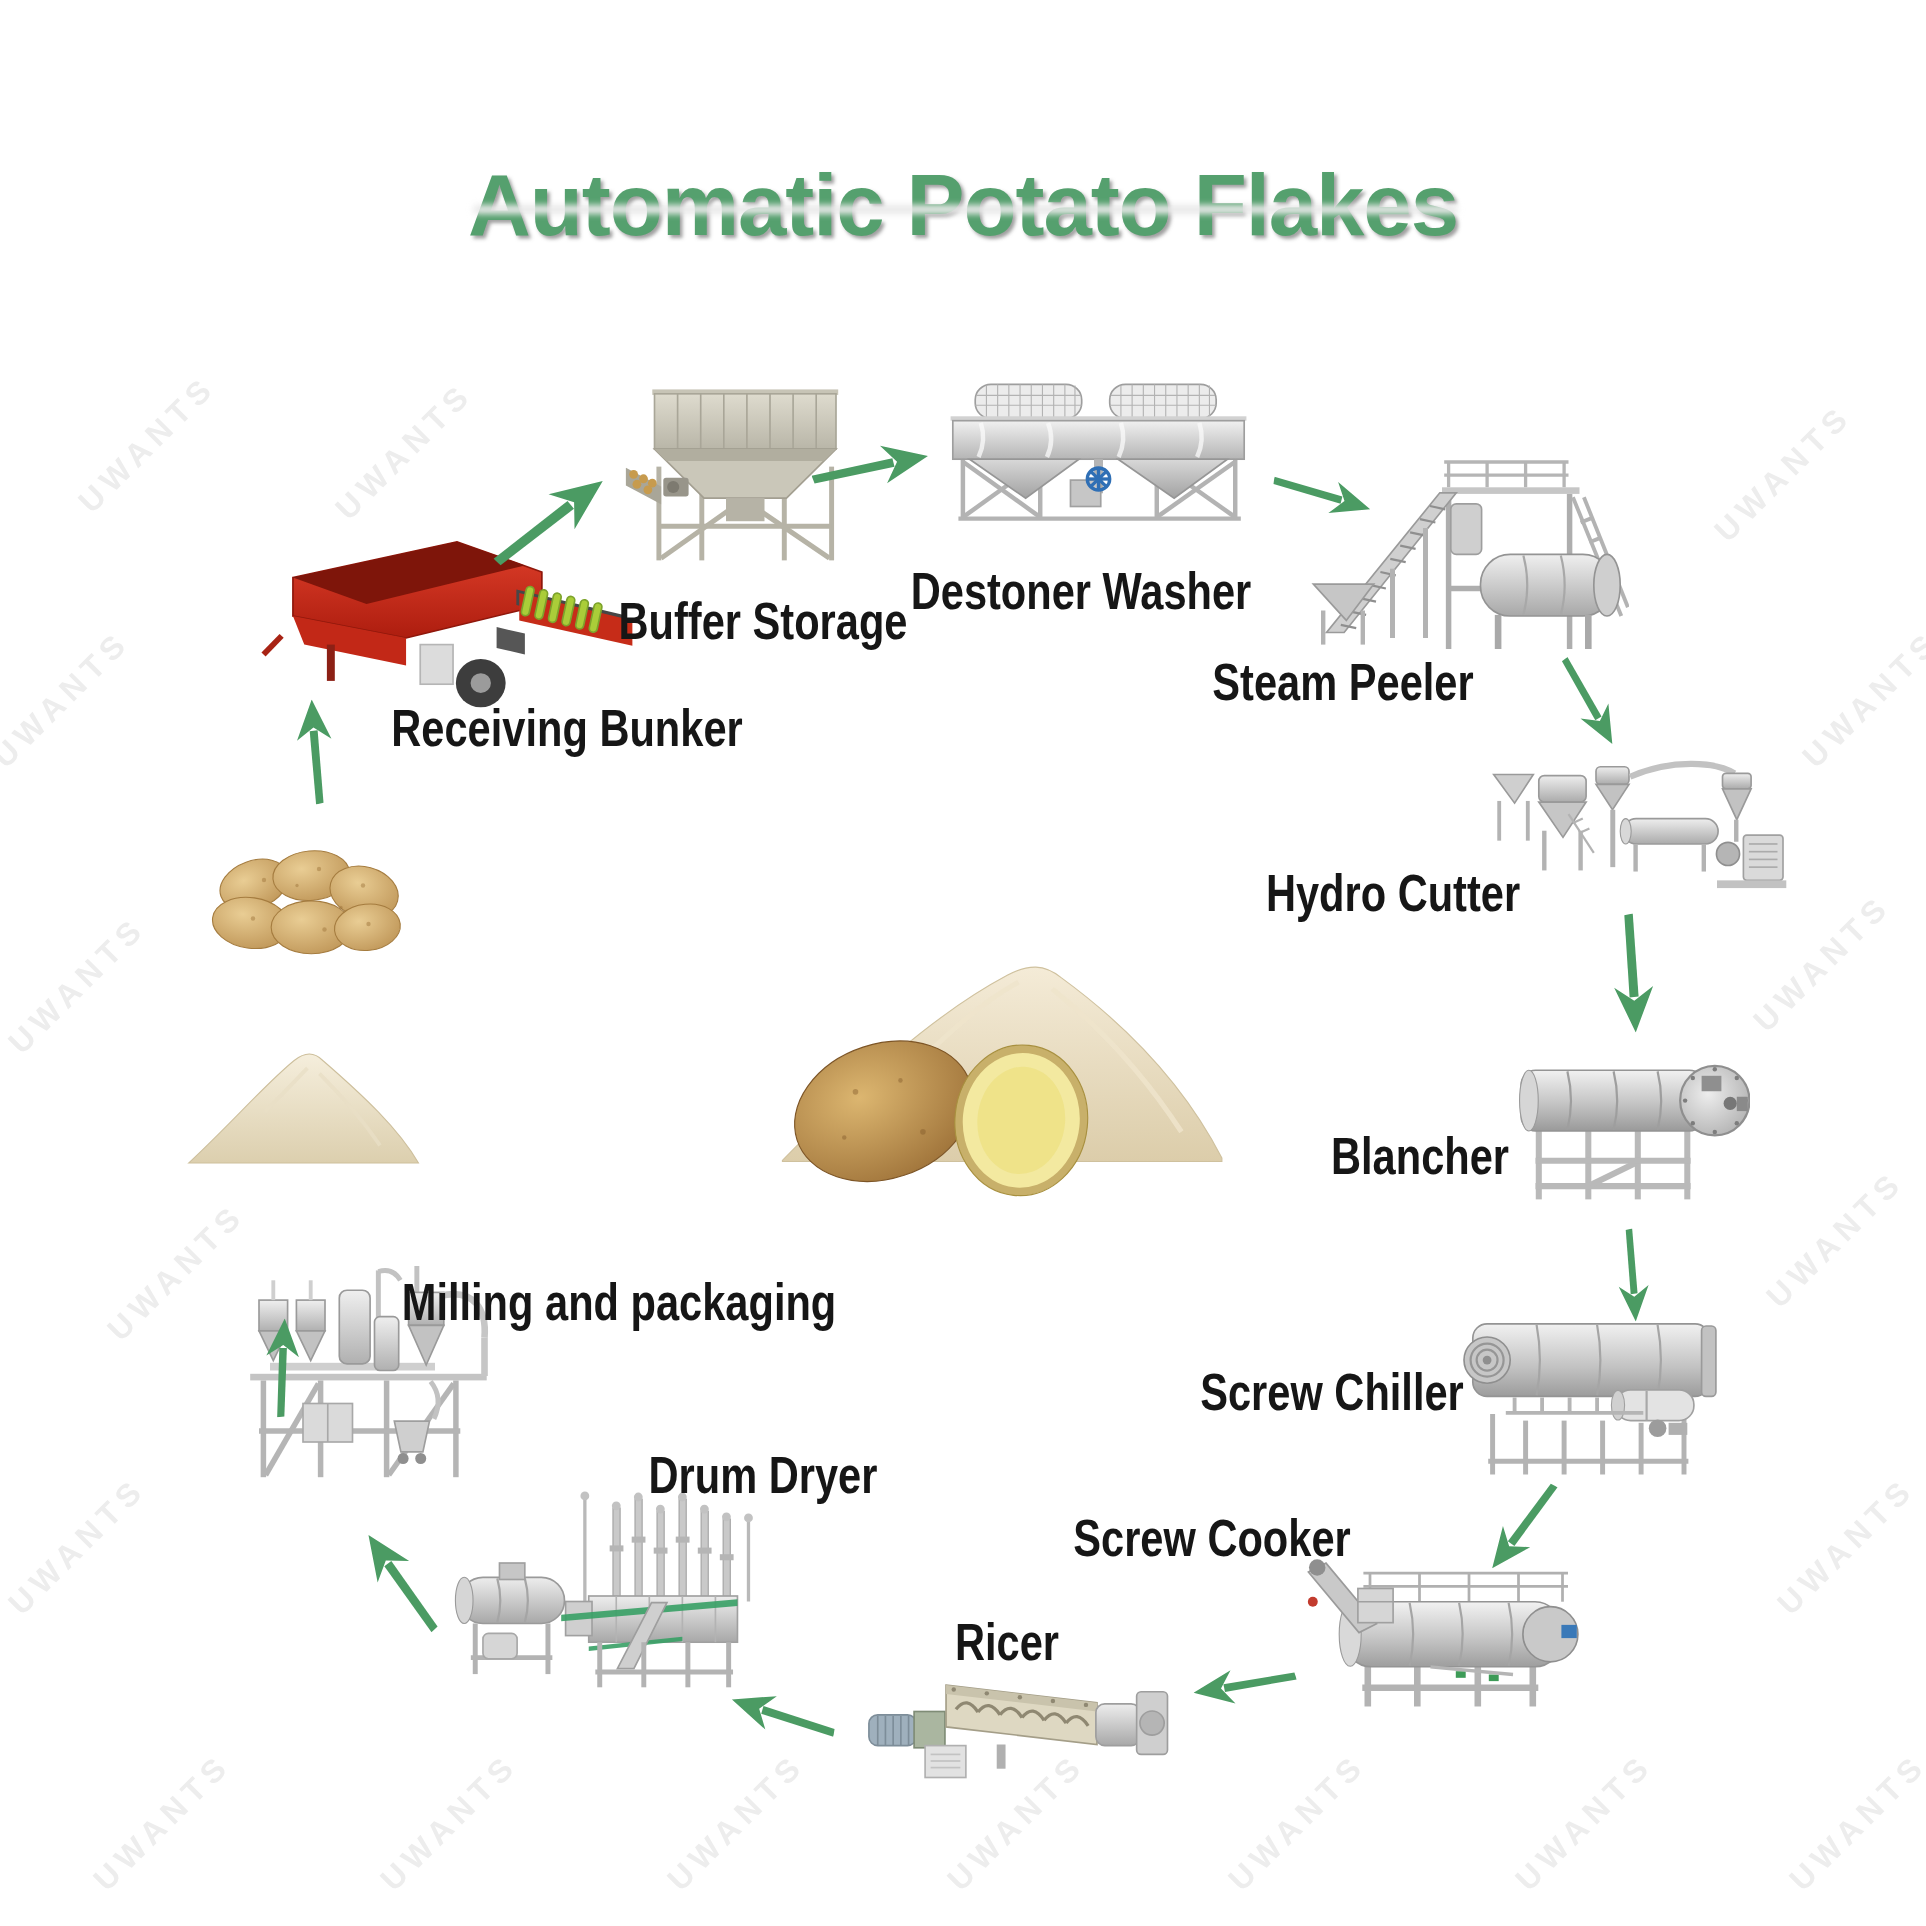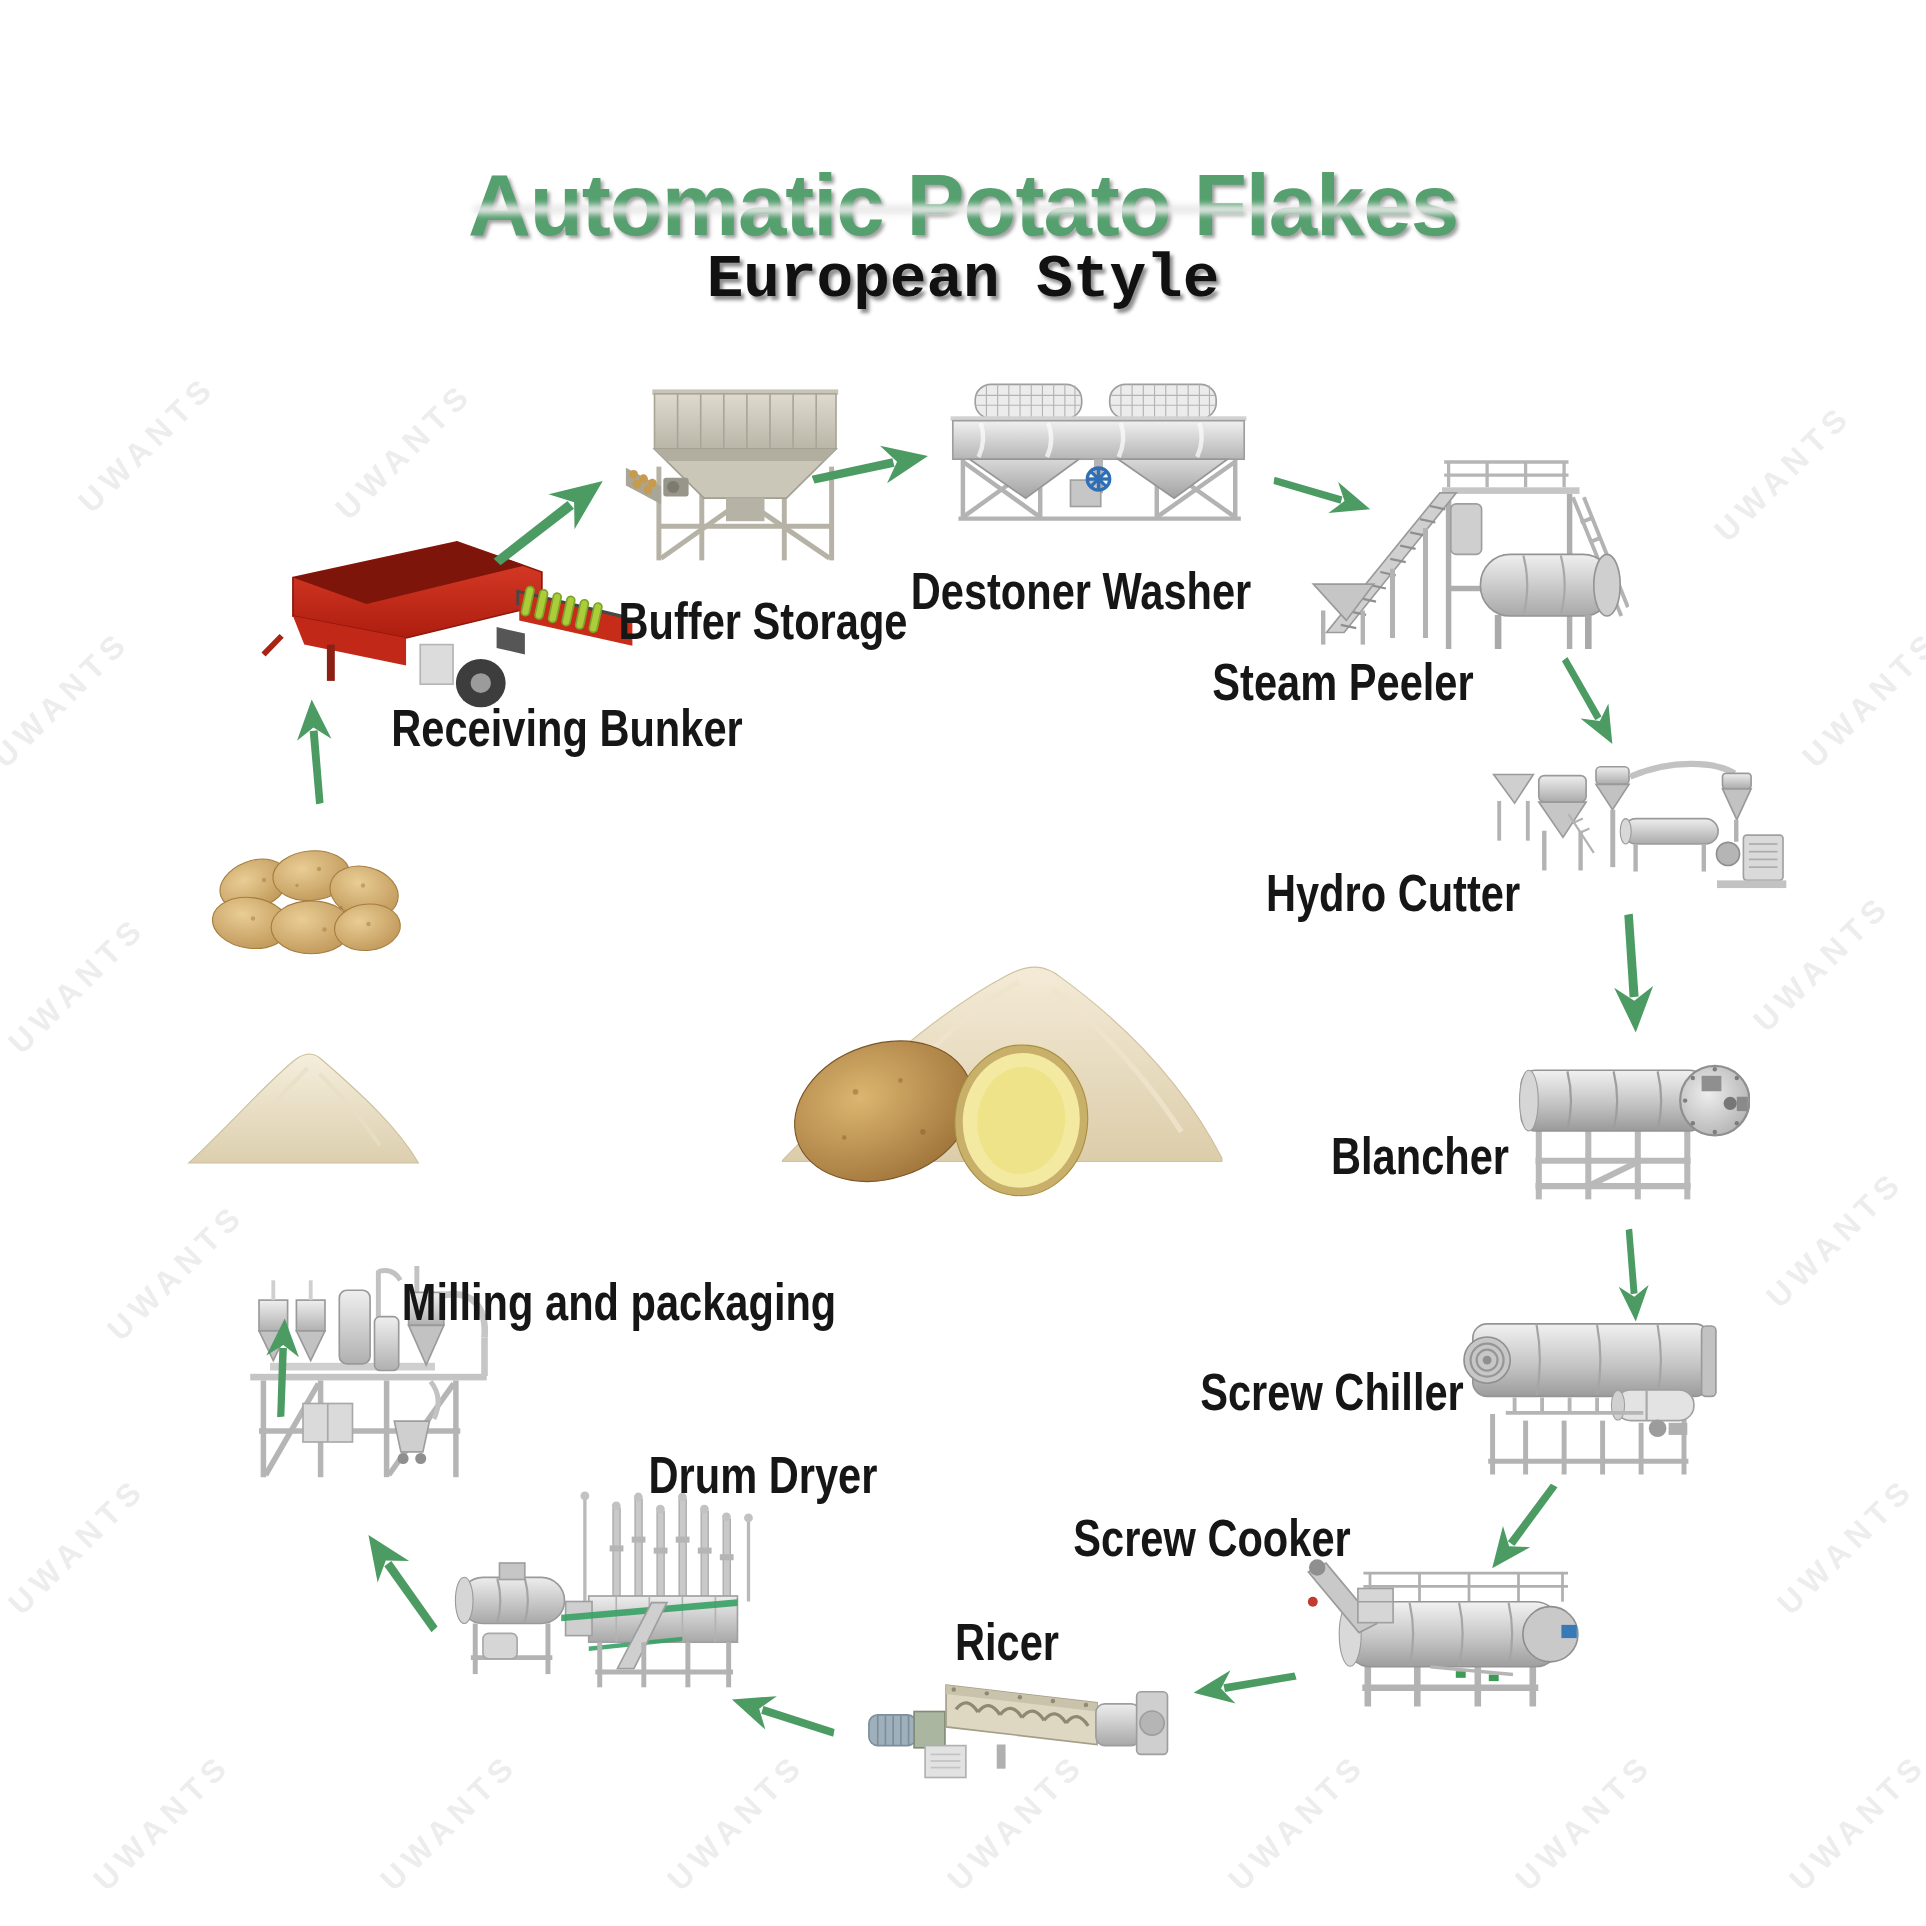--- a/index.html
+++ b/index.html
@@ -36,21 +36,20 @@
   .arrow{position:absolute;}
   .arrow svg{width:100%;height:100%;display:block;}
 </style>
 </head>
 <body>
 
 <div class="canvas">
 
   <h1 class="page-title" style="color:#55a06e;">Automatic Potato Flakes</h1>
   <div class="ghost-line"></div>
-  <div class="page-subtitle">European Style</div>
 
   <figure class="machine" style="left:259px;top:528px;width:396px;height:187px;">
     <svg viewBox="0 0 700 340" preserveAspectRatio="none">
       <defs>
         <linearGradient id="rbR" x1="0" y1="0" x2="0" y2="1">
           <stop offset="0" stop-color="#e0402b"></stop>
             <stop offset="1" stop-color="#ad1d0f"></stop>
         </linearGradient>
       </defs>
       <path d="M60,90 L350,25 L500,80 L500,140 L260,200 L60,160 Z" fill="url(#rbR)" stroke="#8f170b" stroke-width="3"></path>

